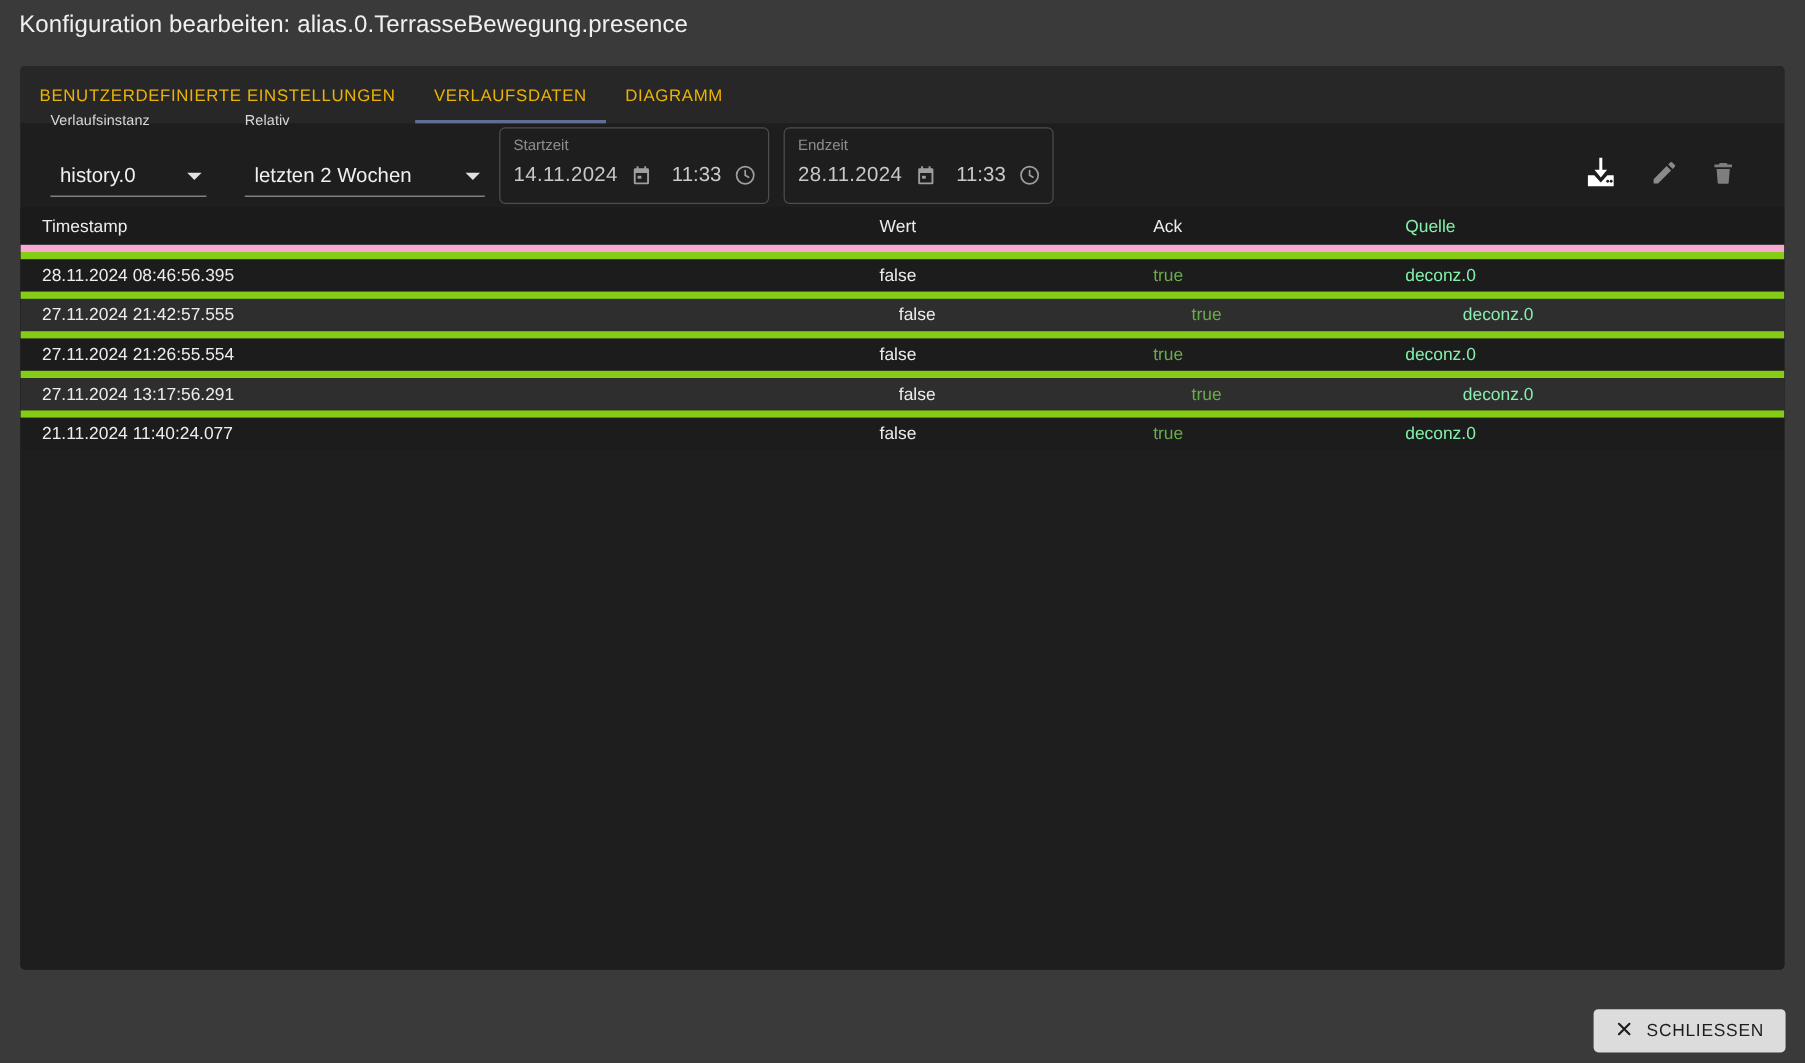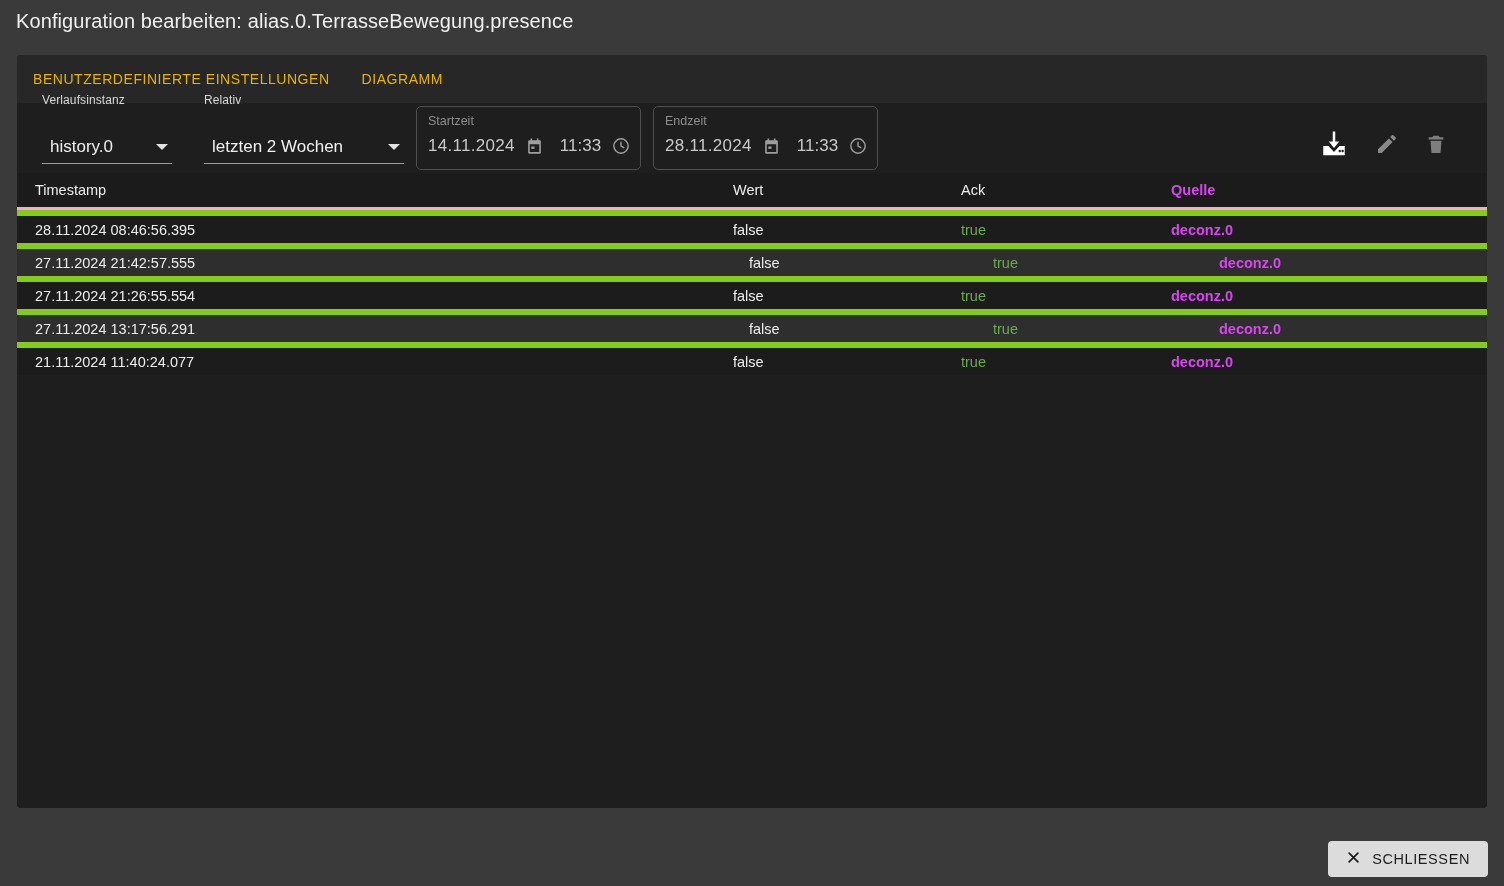--- a/index.html
+++ b/index.html
@@ -109,32 +109,32 @@
   .table { position: relative; background: #1e1e1e; }
   .trow {
     display: flex; align-items: center;
     height: 33px;
     font-size: 14.5px;
     padding-left: 18px;
   }
   .thead {
     height: 37px;
     background: #1b1b1b;
-    border-bottom: 3px solid #f9a8d4;
+    border-bottom: 6px solid #f9a8d4;
     color: #ededed;
     font-size: 14.5px;
   }
   .trow.odd  { background: #1c1c1c; }
   .trow.even { background: #2e2e2e; gap: 16px; }
   .trow + .trow { border-top: 6px solid #84cc16; }
 
   .c-ts  { width: 698px; color: #ededed; }
   .c-val { width: 228px; color: #ededed; }
   .c-ack { width: 210px; color: #6aab4c; }
-  .c-src { flex: 1; color: #d946ef; font-weight: bold; }
+  .c-src { flex: 1; color: #86efac; }
   .thead .c-ack { color: #ededed; }
 
   .table-body-fill { background: #1e1e1e; height: 435px; }
 
   
   .close-btn {
     position: absolute; right: 16px; bottom: 9px;
     height: 36px; min-width: 152px;
     background: #dcdcdc;
     border: none; border-radius: 4px;
@@ -150,20 +150,23 @@
 
 <div id="root">
 
   <div class="dialog-title">Konfiguration bearbeiten: alias.0.TerrasseBewegung.presence</div>
 
   <div class="panel">
 
     <div class="tabbar">
       <div class="tab">
         <span>BENUTZERDEFINIERTE EINSTELLUNGEN</span>
+      </div>
+      <div class="tab active">
+        <span>VERLAUFSDATEN</span>
       </div>
       <div class="tab">
         <span>DIAGRAMM</span>
       </div>
     </div>
 
     <div class="toolbar">
 
       <div class="field-select sel-history">
         <div class="lbl">Verlaufsinstanz</div>

